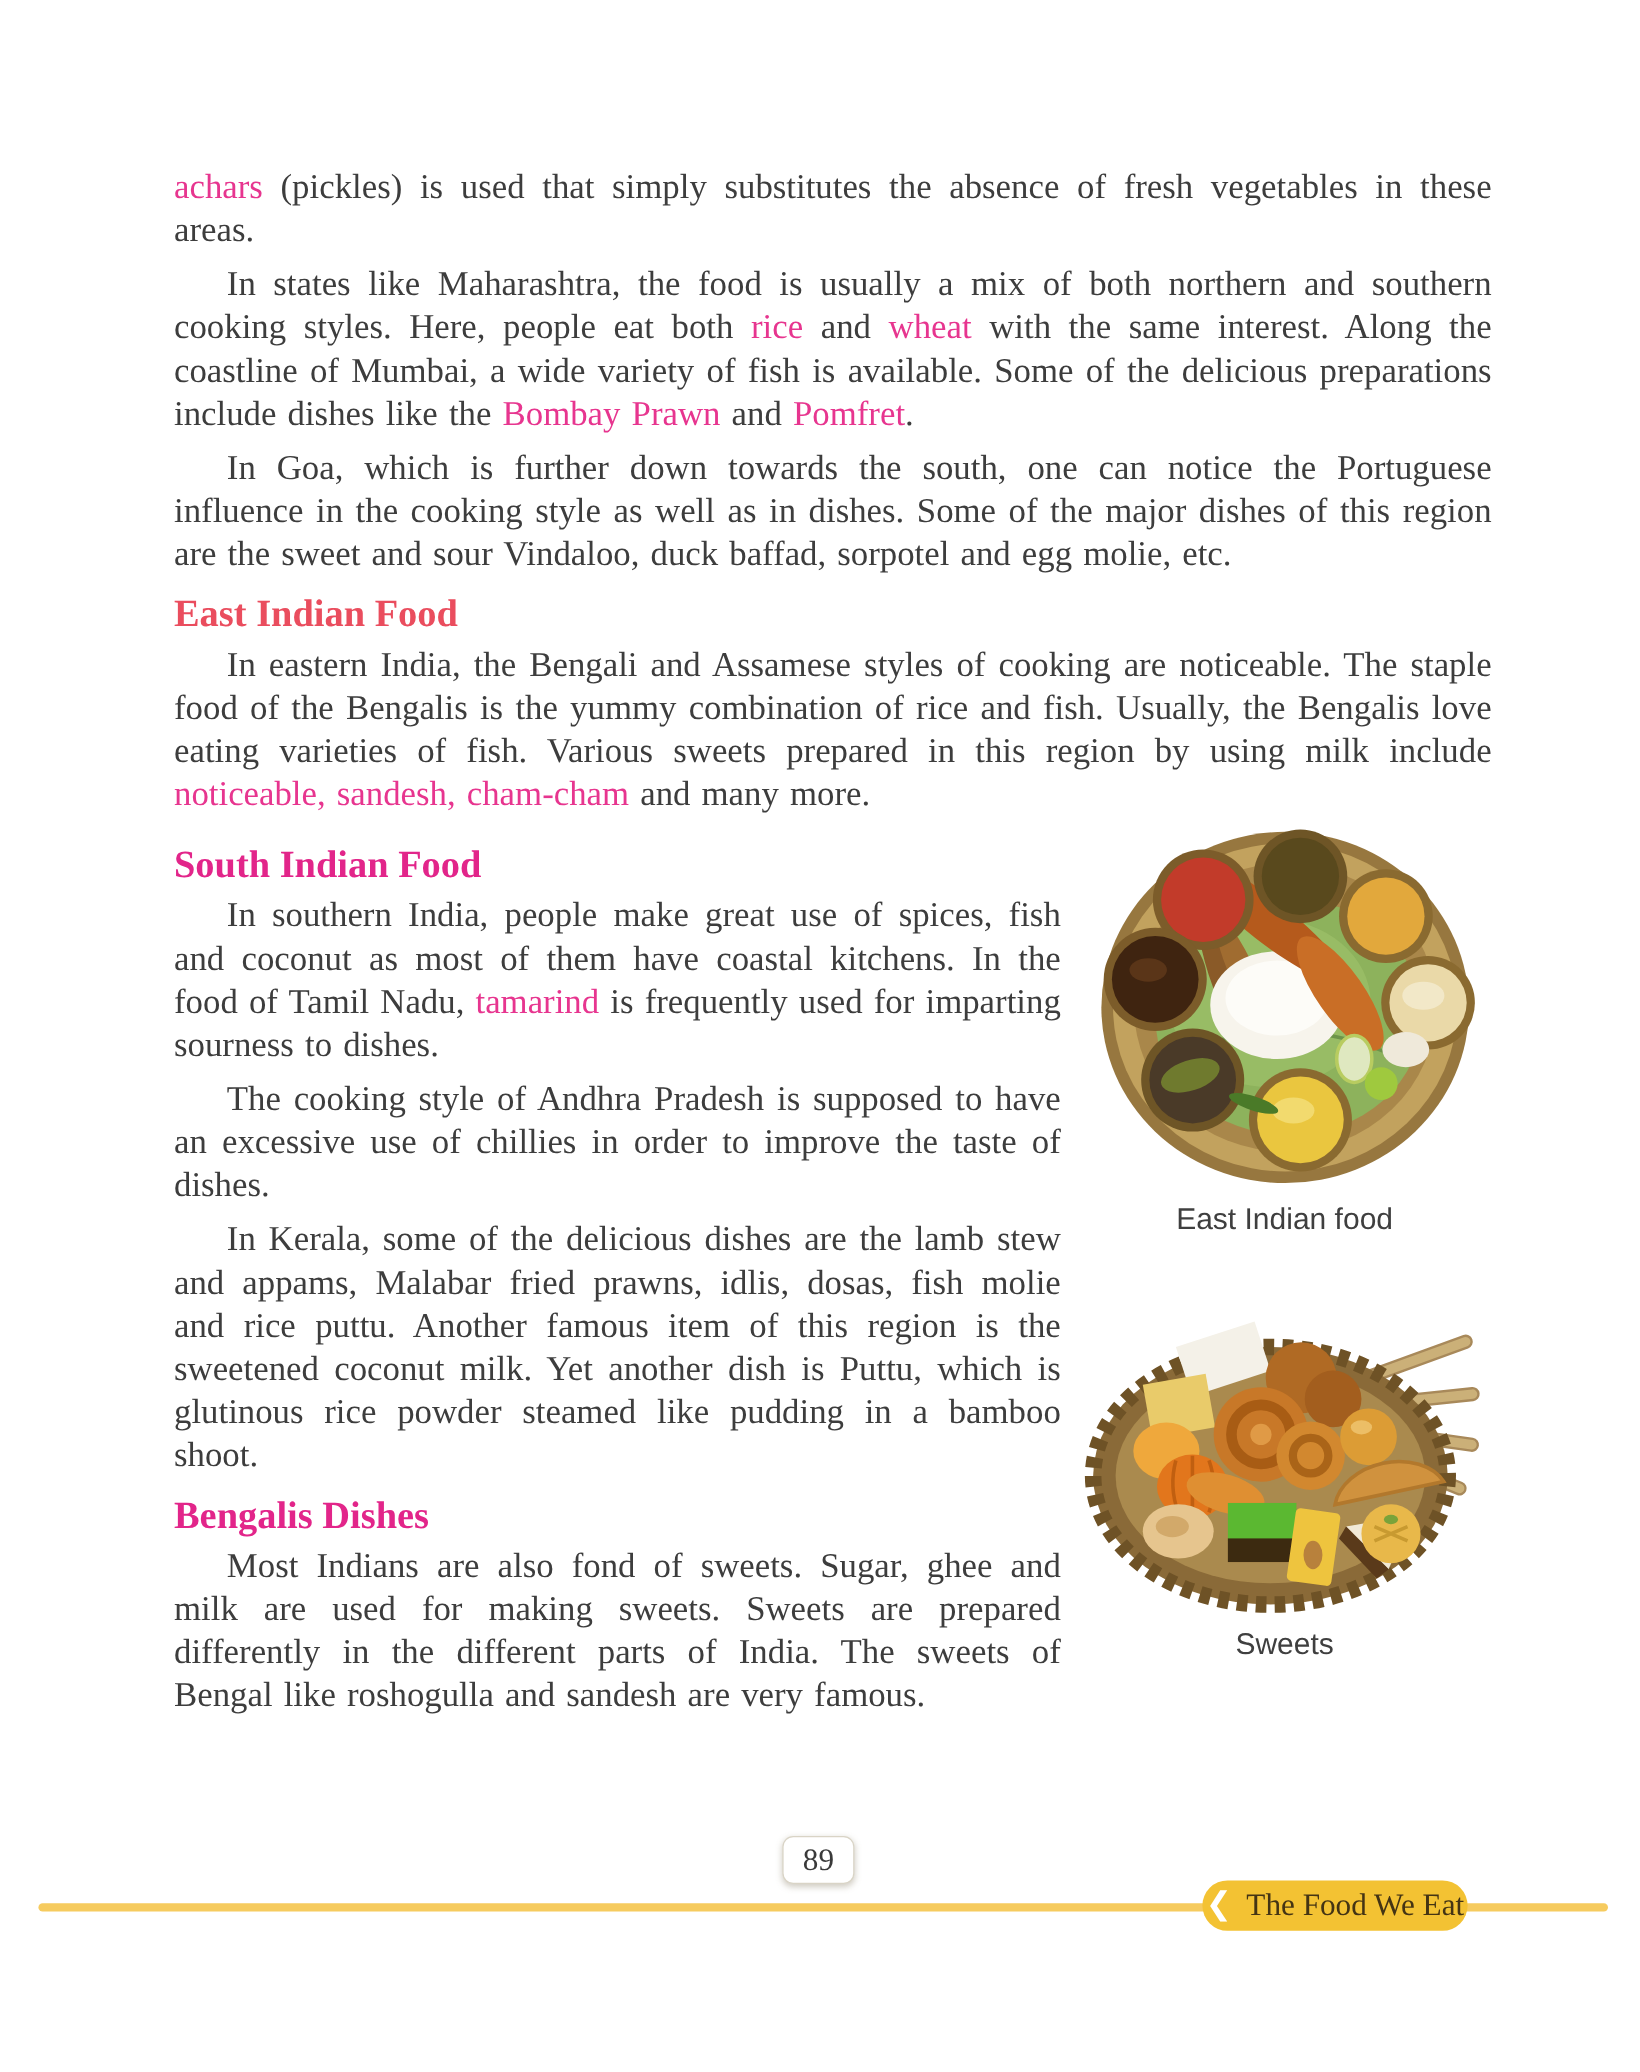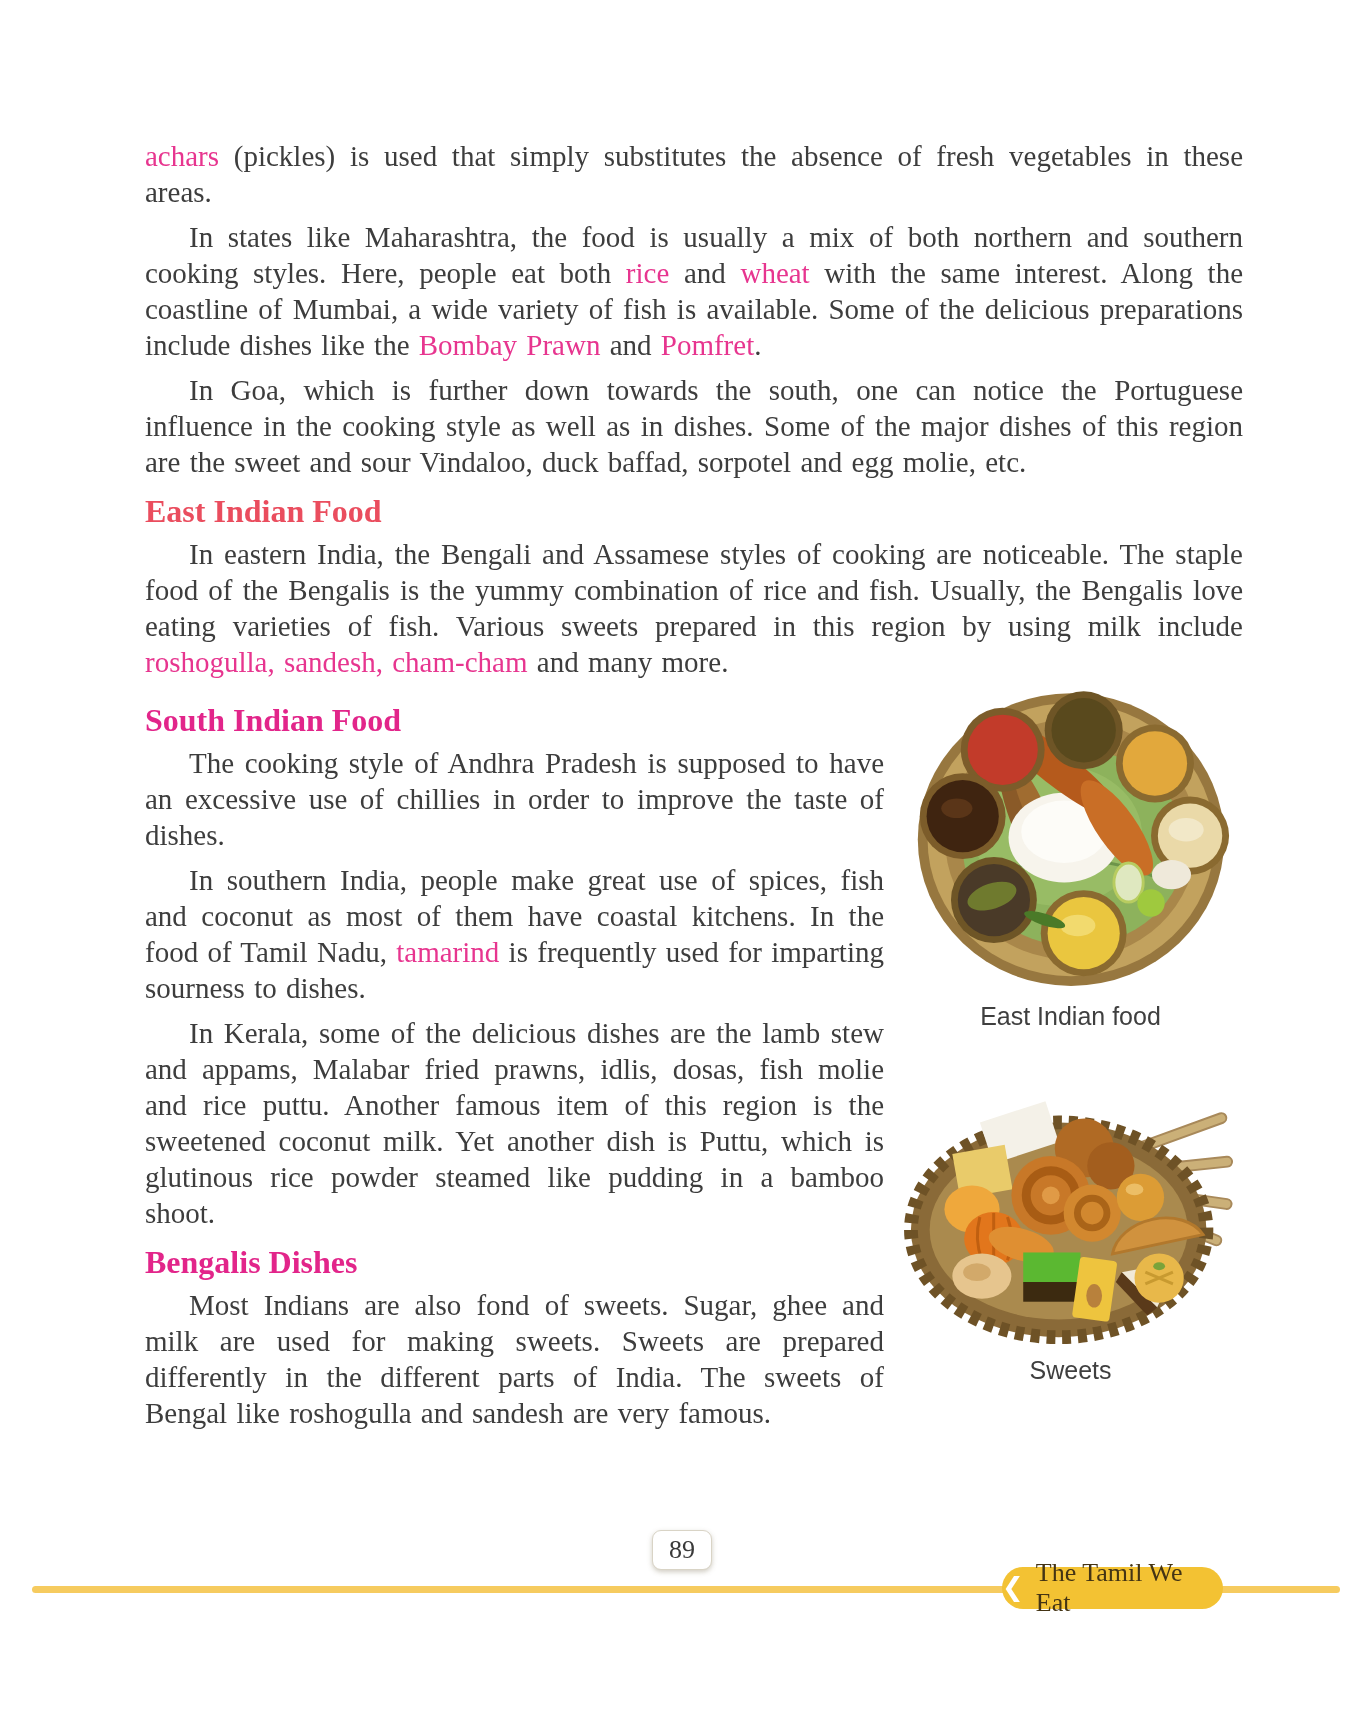--- a/index.html
+++ b/index.html
@@ -58,30 +58,30 @@
   <div class="content">
 
     <p class="para no-indent"><span class="hl">achars</span><span> (pickles) is used that simply substitutes the absence of fresh vegetables in these areas.</span></p>
 
     <p class="para"><span>In states like Maharashtra, the food is usually a mix of both northern and southern cooking styles. Here, people eat both </span><span class="hl">rice</span><span> and </span><span class="hl">wheat</span><span> with the same interest.  Along the coastline of Mumbai, a wide variety of fish is available. Some of the delicious preparations include dishes like the </span><span class="hl">Bombay Prawn</span><span> and </span><span class="hl">Pomfret</span><span>.</span></p>
 
     <p class="para">In Goa, which is further down towards the south, one can notice the Portuguese influence in the cooking style as well as in dishes. Some of the major dishes of this region are the sweet and sour Vindaloo, duck baffad, sorpotel and egg molie, etc.</p>
 
     <h2 class="heading east">East Indian Food</h2>
 
-    <p class="para"><span>In eastern India, the Bengali and Assamese styles of cooking are noticeable. The staple food of the Bengalis is the yummy combination of rice and fish. Usually, the Bengalis love eating varieties of fish. Various sweets prepared in this region by using milk include </span><span class="hl">roshogulla, sandesh, cham-cham</span><span> and many more.</span></p>
+    <p class="para"><span>In eastern India, the Bengali and Assamese styles of cooking are noticeable. The staple food of the Bengalis is the yummy combination of rice and fish. Usually, the Bengalis love eating varieties of fish. Various sweets prepared in this region by using milk include </span><span class="hl">noticeable, sandesh, cham-cham</span><span> and many more.</span></p>
 
     <div class="wrap-row">
       <div class="text-col">
 
         <h2 class="heading south">South Indian Food</h2>
 
+        <p class="para"><span>In southern India, people make great use of spices, fish and coconut as most of them have coastal kitchens. In the food of Tamil Nadu, </span><span class="hl">tamarind</span><span> is frequently used for imparting sourness to dishes.</span></p>
+
         <p class="para">The cooking style of Andhra Pradesh is supposed to have an excessive use of chillies in order to improve the taste of dishes.</p>
-
-        <p class="para"><span>In southern India, people make great use of spices, fish and coconut as most of them have coastal kitchens. In the food of Tamil Nadu, </span><span class="hl">tamarind</span><span> is frequently used for imparting sourness to dishes.</span></p>
 
         <p class="para">In Kerala, some of the delicious dishes are the lamb stew and appams, Malabar fried prawns, idlis, dosas, fish molie and rice puttu. Another famous item of this region is the sweetened coconut milk. Yet another dish is Puttu, which is glutinous rice powder steamed like pudding in a bamboo shoot.</p>
 
         <h2 class="heading special">Bengalis Dishes</h2>
 
         <p class="para">Most Indians are also fond of sweets. Sugar, ghee and milk are used for making sweets. Sweets are prepared differently in the different parts of India. The sweets of Bengal like roshogulla and sandesh are very famous.</p>
       </div>
 
       <div class="fig-col">
 
@@ -174,15 +174,15 @@
   </div>
 
   <div class="footer-rule"></div>
 
   <div class="page-badge">
     <span>89</span>
   </div>
 
   <div class="chapter-badge">
     <span class="chev">❮</span>
-    <span class="label">The Tamil We Eat</span>
+    <span class="label">The Food We Eat</span>
   </div>
 </div>
 
 </body></html>

